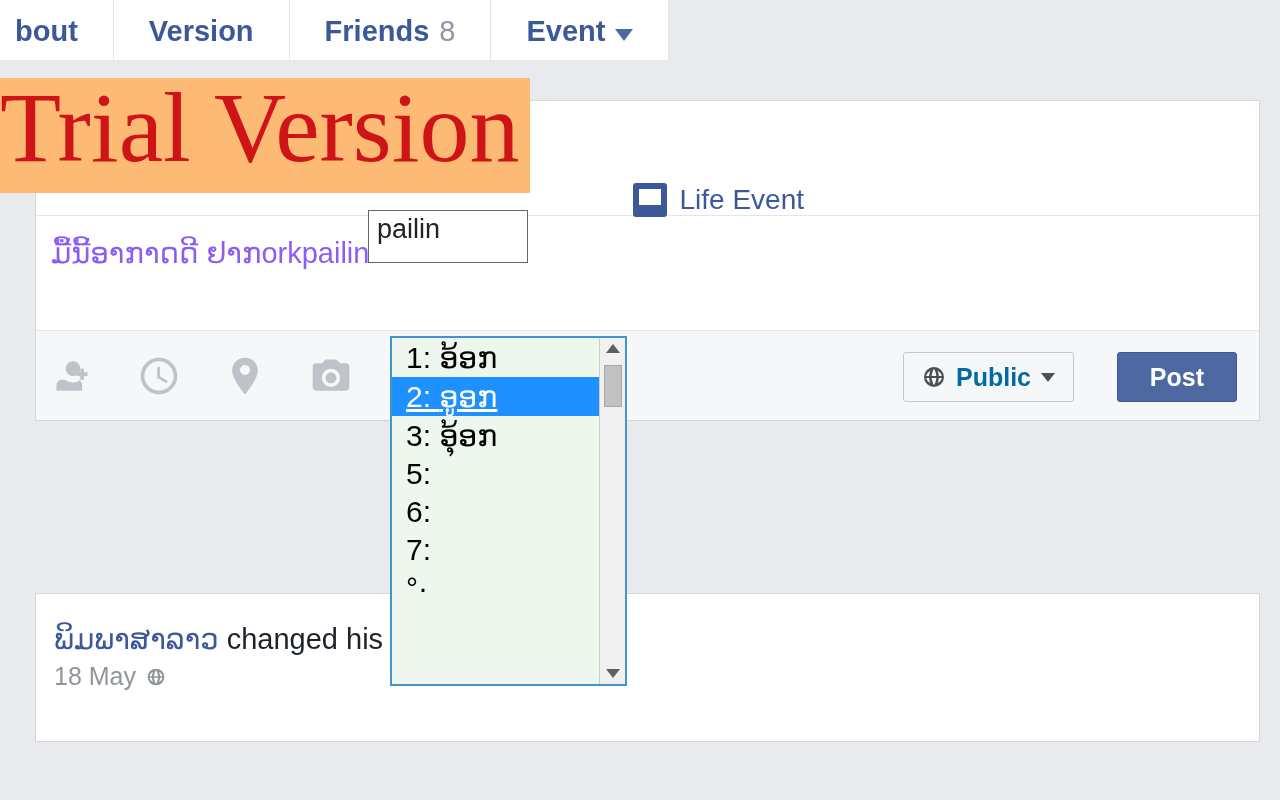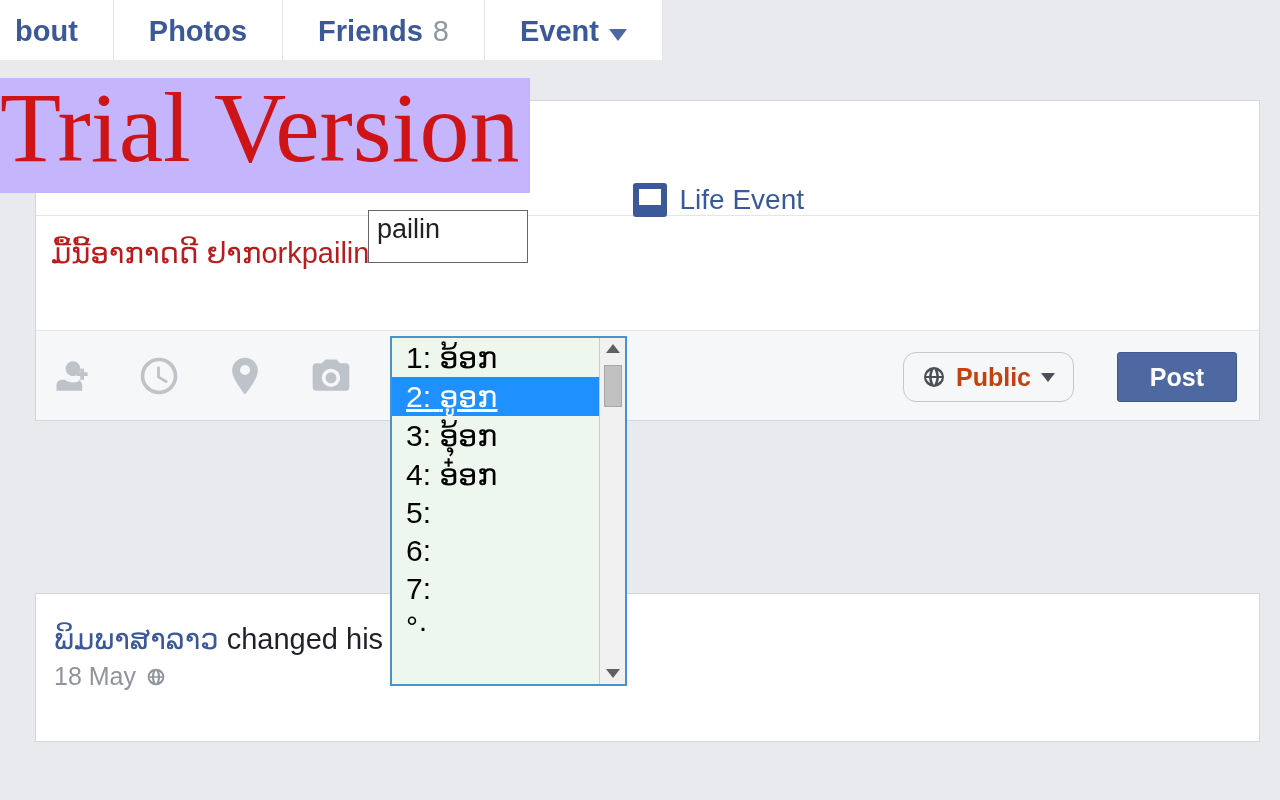--- a/index.html
+++ b/index.html
@@ -91,41 +91,41 @@
     padding: 3px 8px;
     border:1px solid #666;
     background: #fff;
     font-size: 27px;
     color:#222;
   }
 
   .composer-body {
     padding: 20px 15px 60px 15px;
     font-size: 29px;
-    color:#b91c1c;
+    color:#8b5cf6;
   }
 
   .composer-footer{
     border-top:1px solid #e5e5e5;
     background:#f6f7f9;
     height:90px;
     position:relative;
     display:flex;
     align-items:center;
     padding:0 15px;
     gap:42px;
   }
   .gray-icon{ color:#BEC2C9; cursor:pointer; display:inline-flex; align-items:center; justify-content:center;}
   .gray-icon svg{ width:44px;height:44px;fill:#BEC2C9;}
   .privacy-btn{
     position:absolute; right:185px; top:21px;
     height:50px; padding:0 18px;
-    background:#f6f7f8; border:1px solid #c4c7cc; border-radius:13px;
+    background:#f6f7f8; border:1px solid #c4c7cc; border-radius:3px;
     display:flex;align-items:center;gap:10px;
-    font-size:25px;font-weight:bold;color:#c2410c;cursor:pointer;
+    font-size:25px;font-weight:bold;color:#0369a1;cursor:pointer;
   }
   .privacy-btn .globe{width:24px;height:24px;fill:#4b4f56;}
   .privacy-btn .chev{width:0;height:0;border-left:7px solid transparent;border-right:7px solid transparent;border-top:9px solid #4b4f56;}
   .post-btn{
     position:absolute; right:22px; top:21px;
     height:50px; padding:12px 32px;
     background:#4e69a2;border:1px solid #3b5998;border-radius:3px;
     color:#fff;font-size:25px;font-weight:bold;cursor:pointer;
     display:flex;align-items:center;
   }
@@ -190,37 +190,37 @@
   .ime-scroll .arrow.down{border-top:9px solid #606060;margin-bottom:6px;position:absolute;bottom:0;}
   .ime-scroll .thumb{width:18px;height:42px;background:#c1c1c1;margin-top:12px;border:1px solid #a8a8a8;}
 
   
   .watermark{
     position:absolute;
     left:0; top:78px;
     font-family: "Times New Roman", Times, serif;
     font-size:100px;
     color:#cf1417;
-    background:#c4b5fd;
+    background:#fdba74;
     padding:0 10px 15px 0;
     line-height:1;
     z-index:100;
     font-weight:400;
     white-space:nowrap;
   }
 </style>
 </head>
 <body>
 
 <div class="profile-nav">
   <div class="tab">
       <span>bout</span>
     </div>
   <div class="tab">
-      <span>Photos</span>
+      <span>Version</span>
     </div>
   <div class="tab">
     <span>Friends</span>
     <span class="count">8</span>
   </div>
   <div class="tab">
     <span>Event</span>
     <span class="chev"></span>
   </div>
 </div>
@@ -274,21 +274,20 @@
 
 <div class="ime-small">
   <span>pailin</span>
 </div>
 
 <div class="ime-panel">
   <div class="ime-list">
     <div class="ime-item"><span>1:</span> <span>ອ້ອກ</span></div>
     <div class="ime-item selected"><span>2:</span> <span>ອູອກ</span></div>
     <div class="ime-item"><span>3:</span> <span>ອຸ້ອກ</span></div>
-    <div class="ime-item"><span>4:</span> <span>ອ໋ອກ</span></div>
     <div class="ime-item"><span>5:</span> <span></span></div>
     <div class="ime-item"><span>6:</span> <span></span></div>
     <div class="ime-item"><span>7:</span> <span></span></div>
     <div class="ime-item"><span>°·</span> <span></span></div>
   </div>
   <div class="ime-scroll">
     <span class="arrow up"></span>
     <span class="thumb"></span>
     <span class="arrow down"></span>
   </div>

